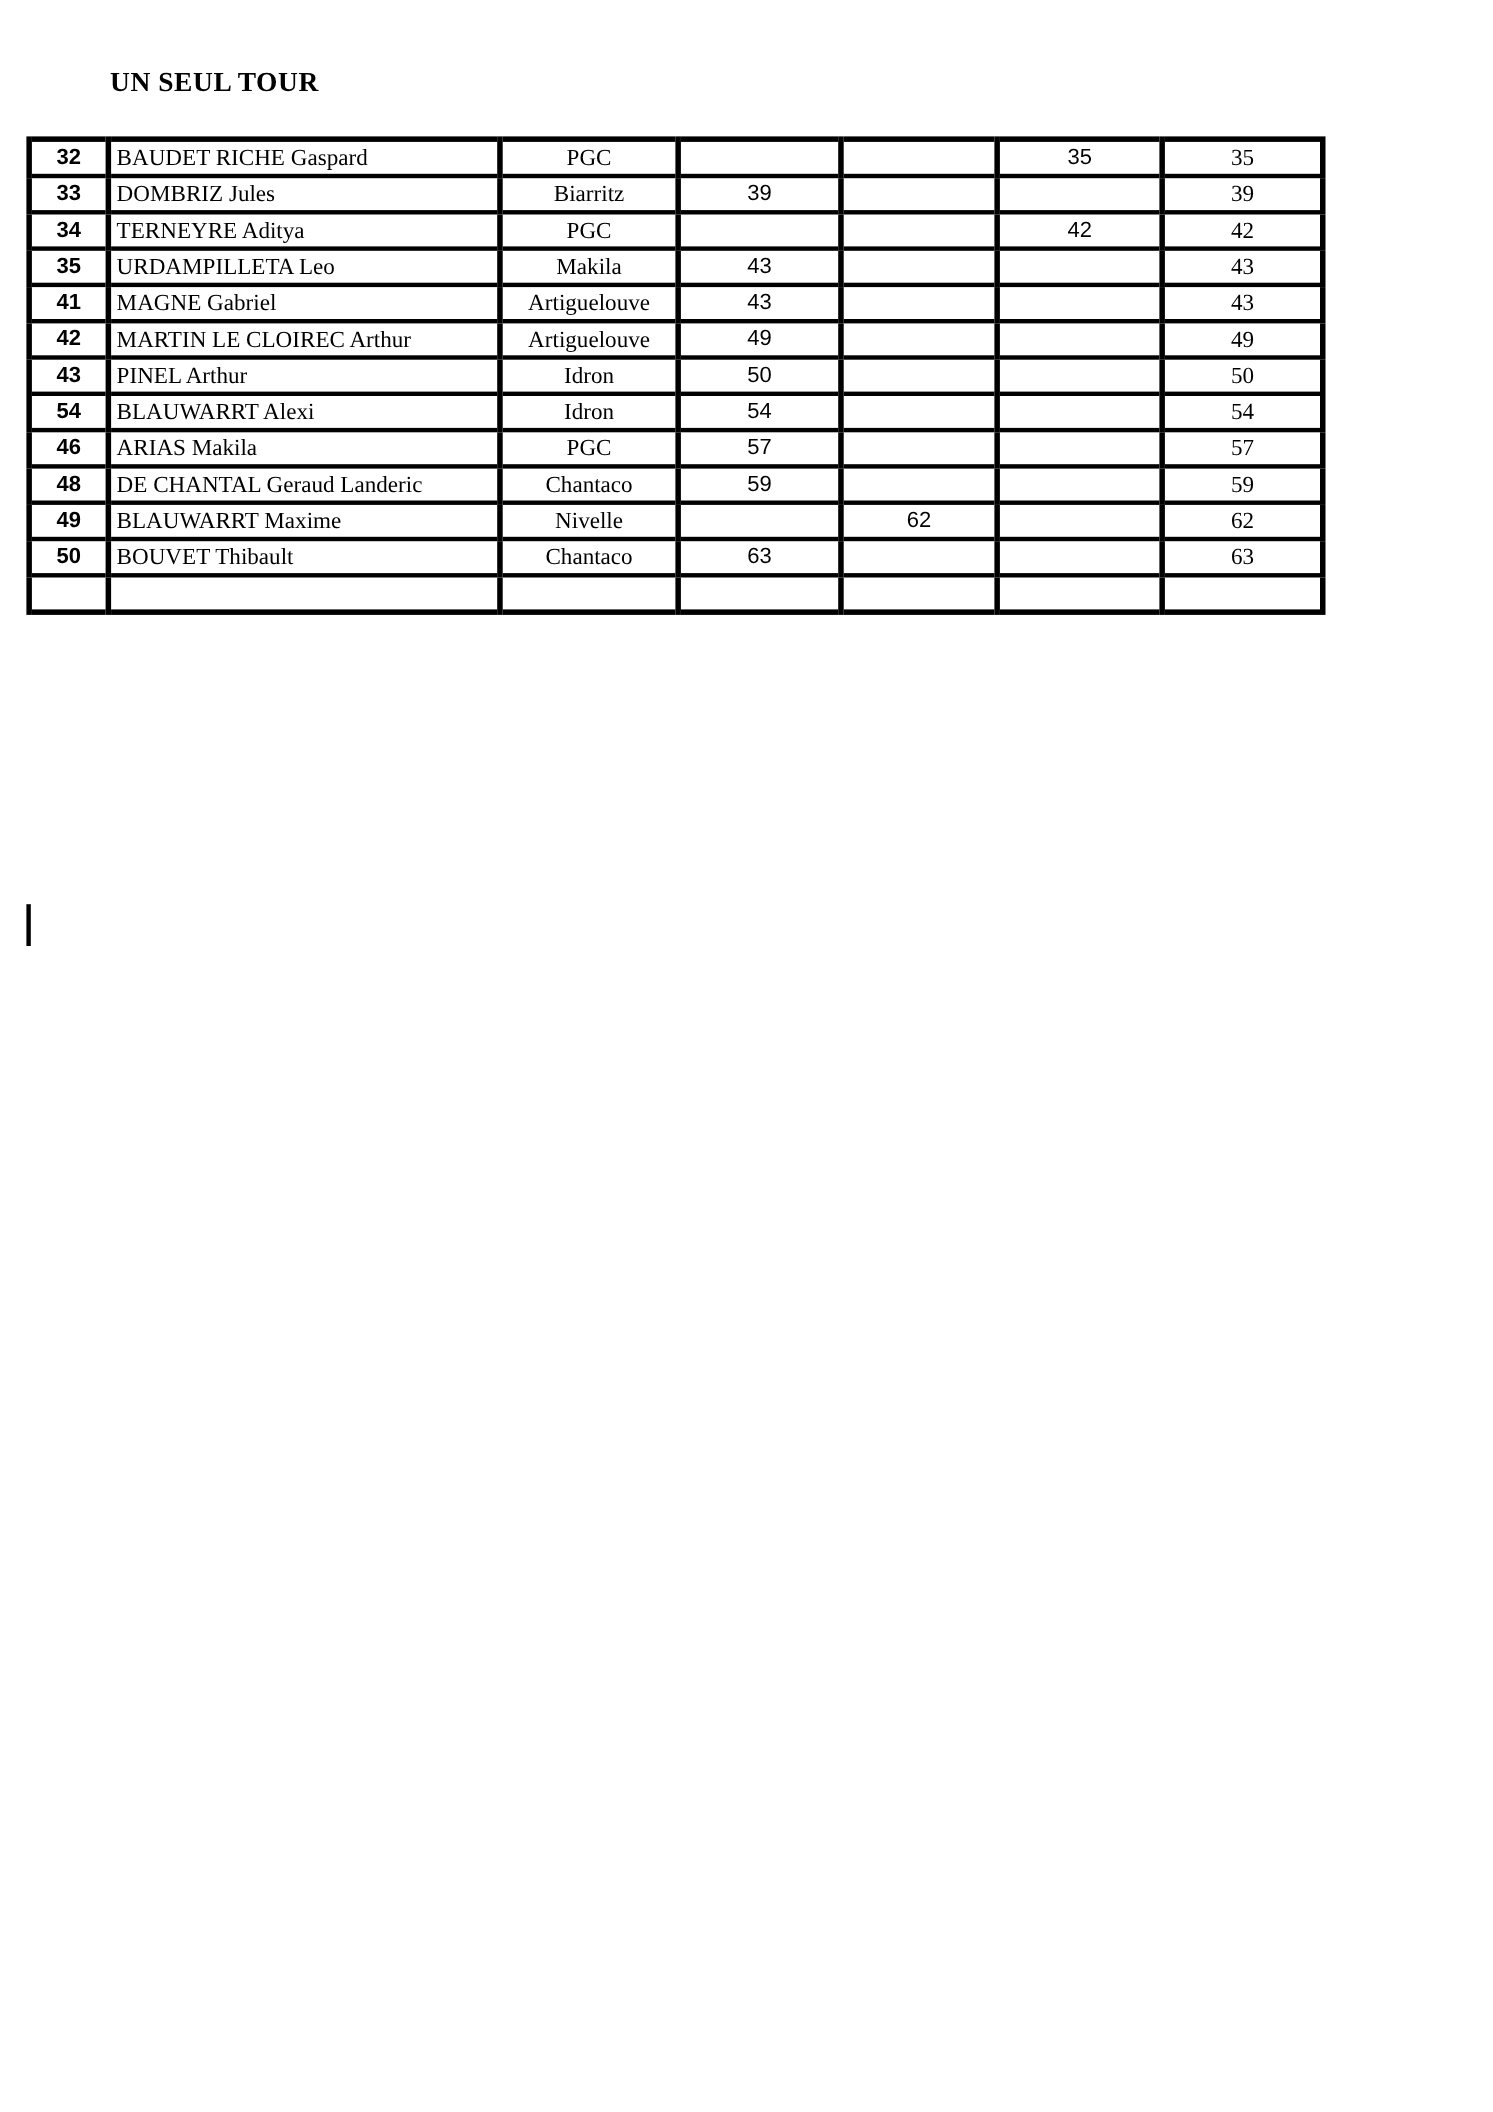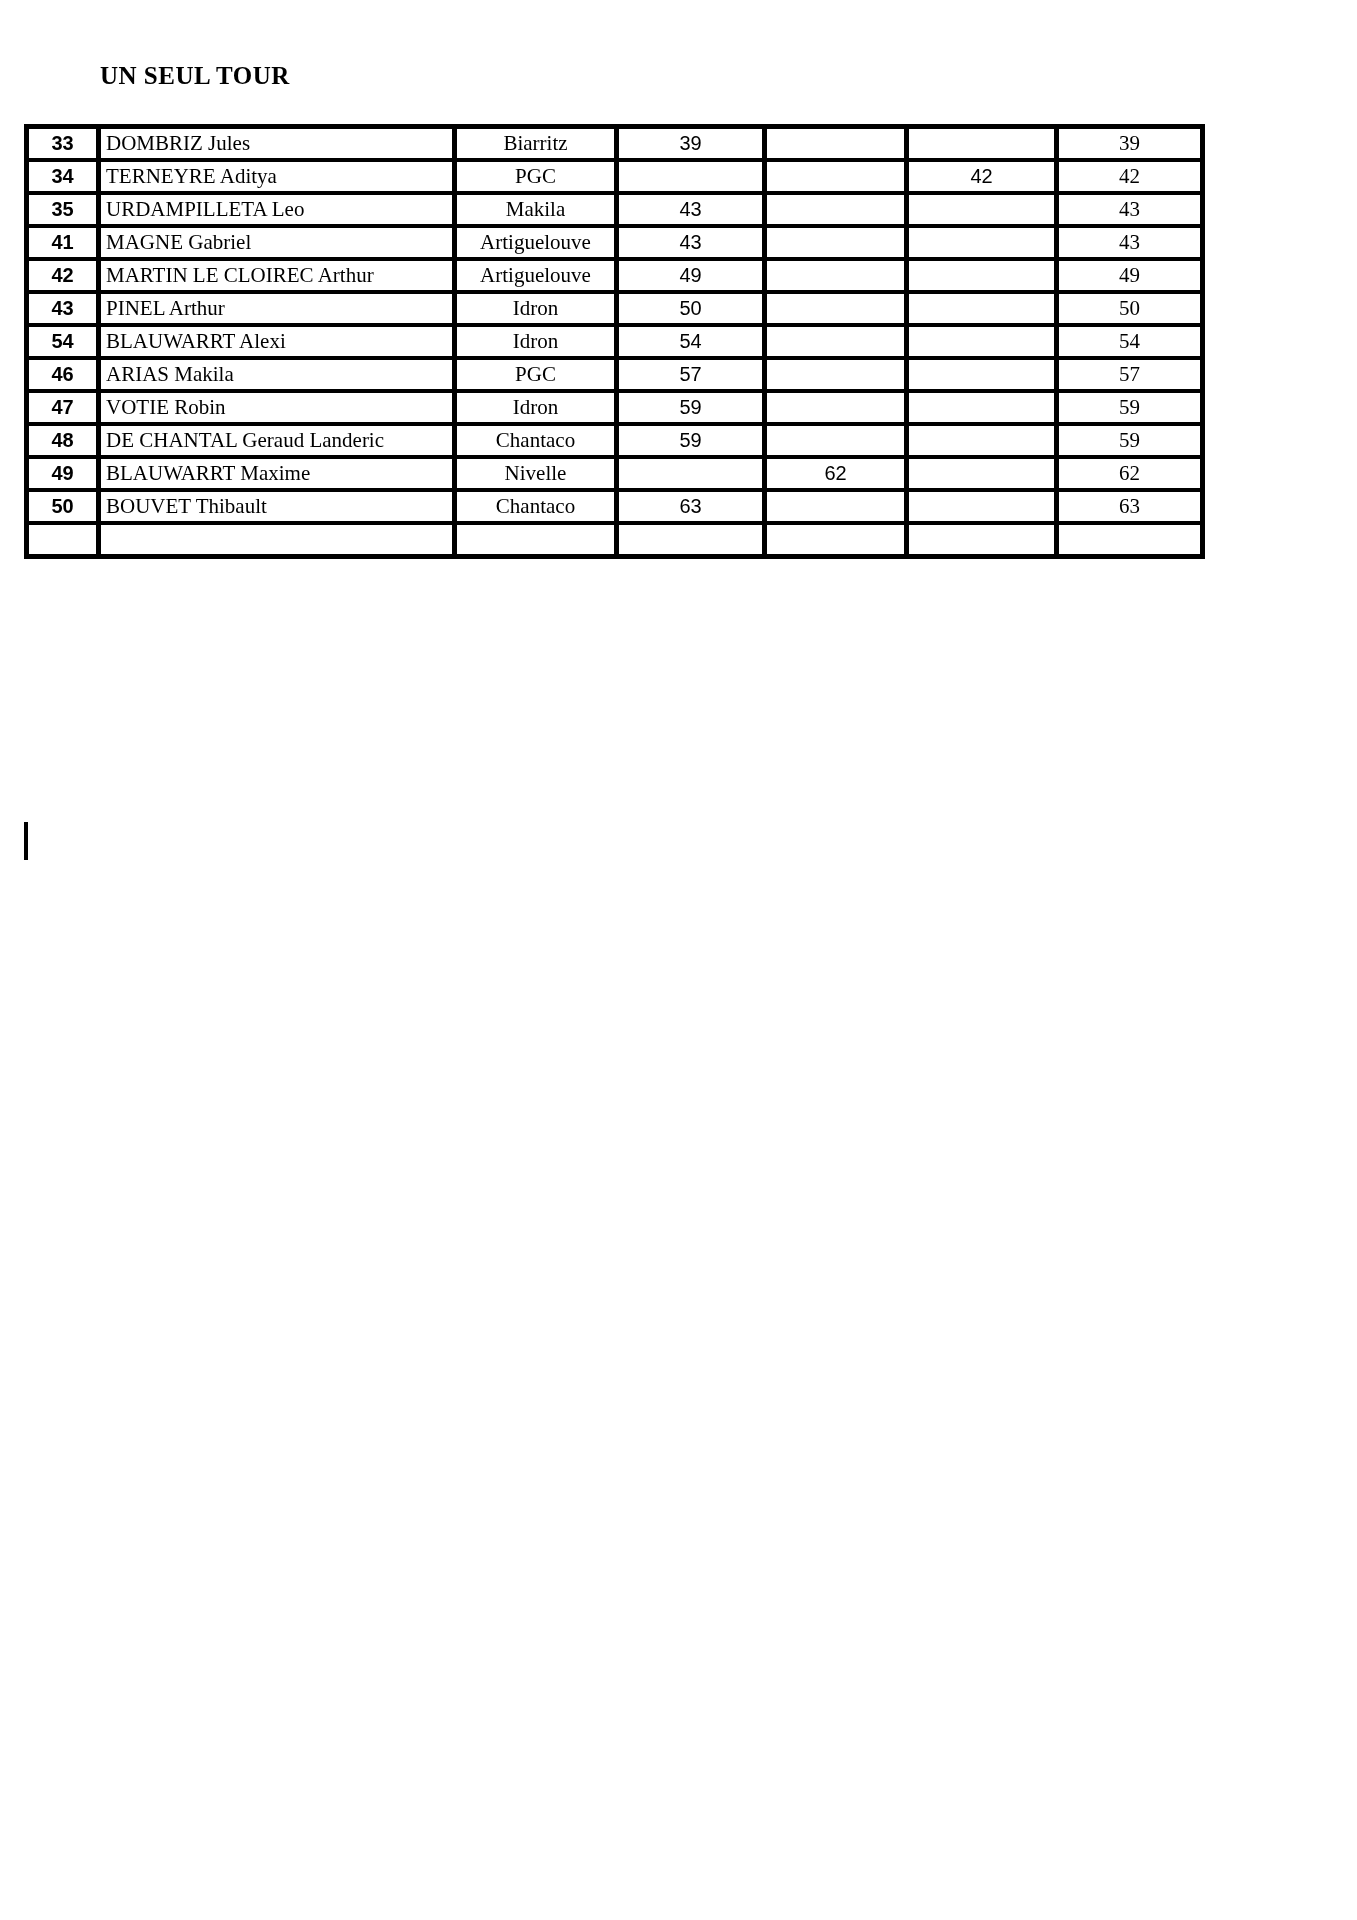--- a/index.html
+++ b/index.html
@@ -89,20 +89,29 @@
     <col style="width:72px">
     <col style="width:356px">
     <col style="width:162px">
     <col style="width:148px">
     <col style="width:142px">
     <col style="width:150px">
     <col style="width:146px">
   </colgroup>
   <tbody id="results-body">
       <tr>
+    <td class="c-rank">32</td>
+    <td class="c-name">BAUDET RICHE Gaspard</td>
+    <td class="c-club">PGC</td>
+    <td class="c-score"></td>
+    <td class="c-score"></td>
+    <td class="c-score">35</td>
+    <td class="c-total">35</td>
+  </tr>
+      <tr>
     <td class="c-rank">33</td>
     <td class="c-name">DOMBRIZ Jules</td>
     <td class="c-club">Biarritz</td>
     <td class="c-score">39</td>
     <td class="c-score"></td>
     <td class="c-score"></td>
     <td class="c-total">39</td>
   </tr>
       <tr>
     <td class="c-rank">34</td>
@@ -161,29 +170,20 @@
       <tr>
     <td class="c-rank">46</td>
     <td class="c-name">ARIAS Makila</td>
     <td class="c-club">PGC</td>
     <td class="c-score">57</td>
     <td class="c-score"></td>
     <td class="c-score"></td>
     <td class="c-total">57</td>
   </tr>
       <tr>
-    <td class="c-rank">47</td>
-    <td class="c-name">VOTIE Robin</td>
-    <td class="c-club">Idron</td>
-    <td class="c-score">59</td>
-    <td class="c-score"></td>
-    <td class="c-score"></td>
-    <td class="c-total">59</td>
-  </tr>
-      <tr>
     <td class="c-rank">48</td>
     <td class="c-name">DE CHANTAL Geraud Landeric</td>
     <td class="c-club">Chantaco</td>
     <td class="c-score">59</td>
     <td class="c-score"></td>
     <td class="c-score"></td>
     <td class="c-total">59</td>
   </tr>
       <tr>
     <td class="c-rank">49</td>

